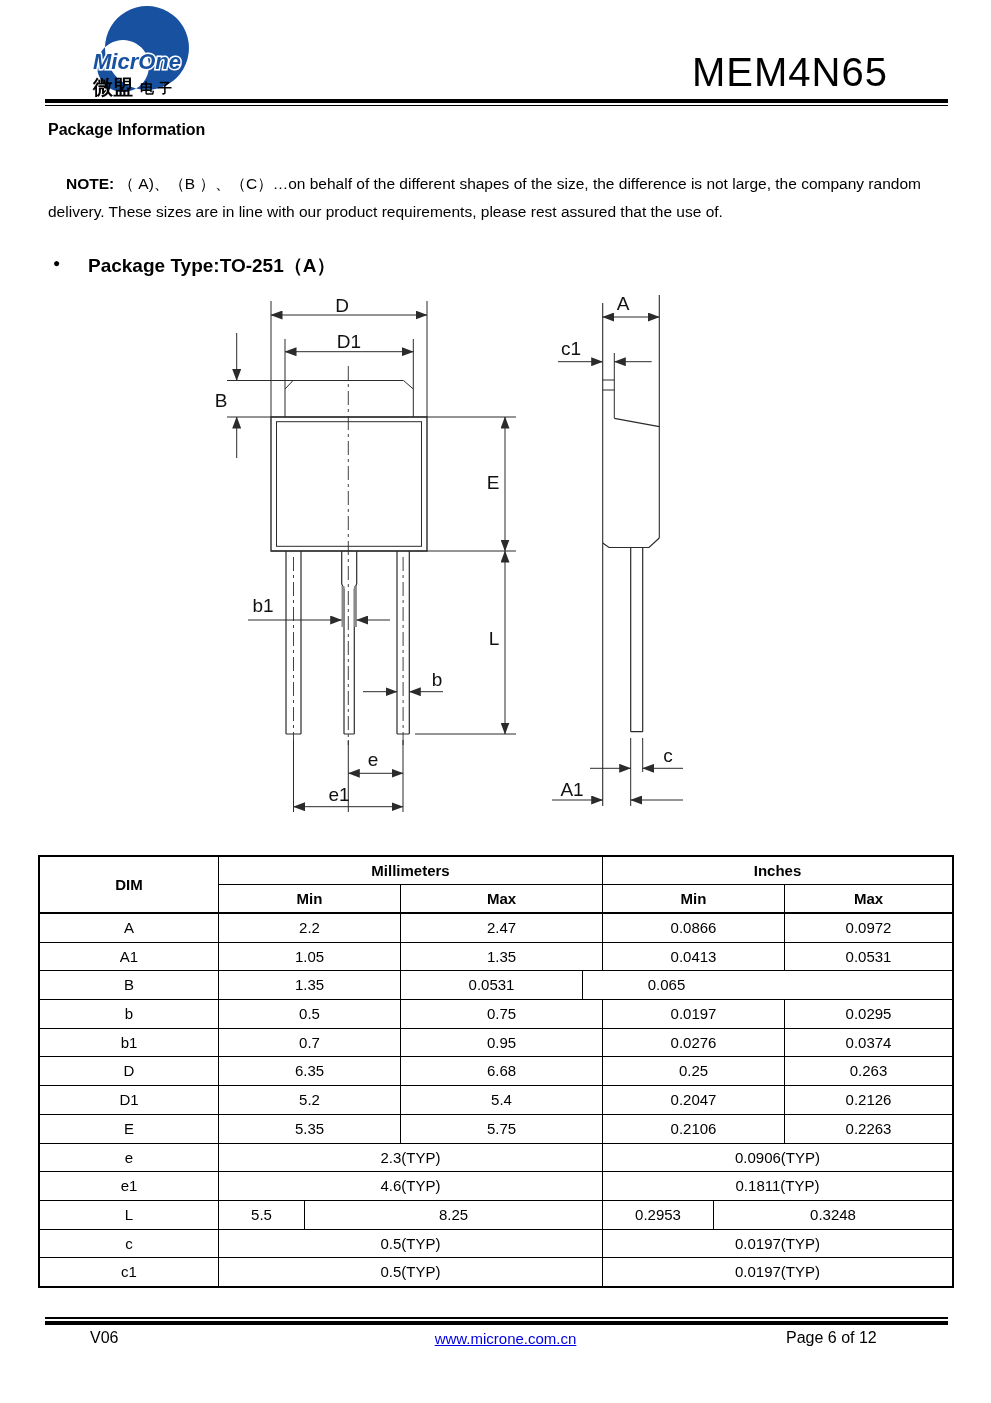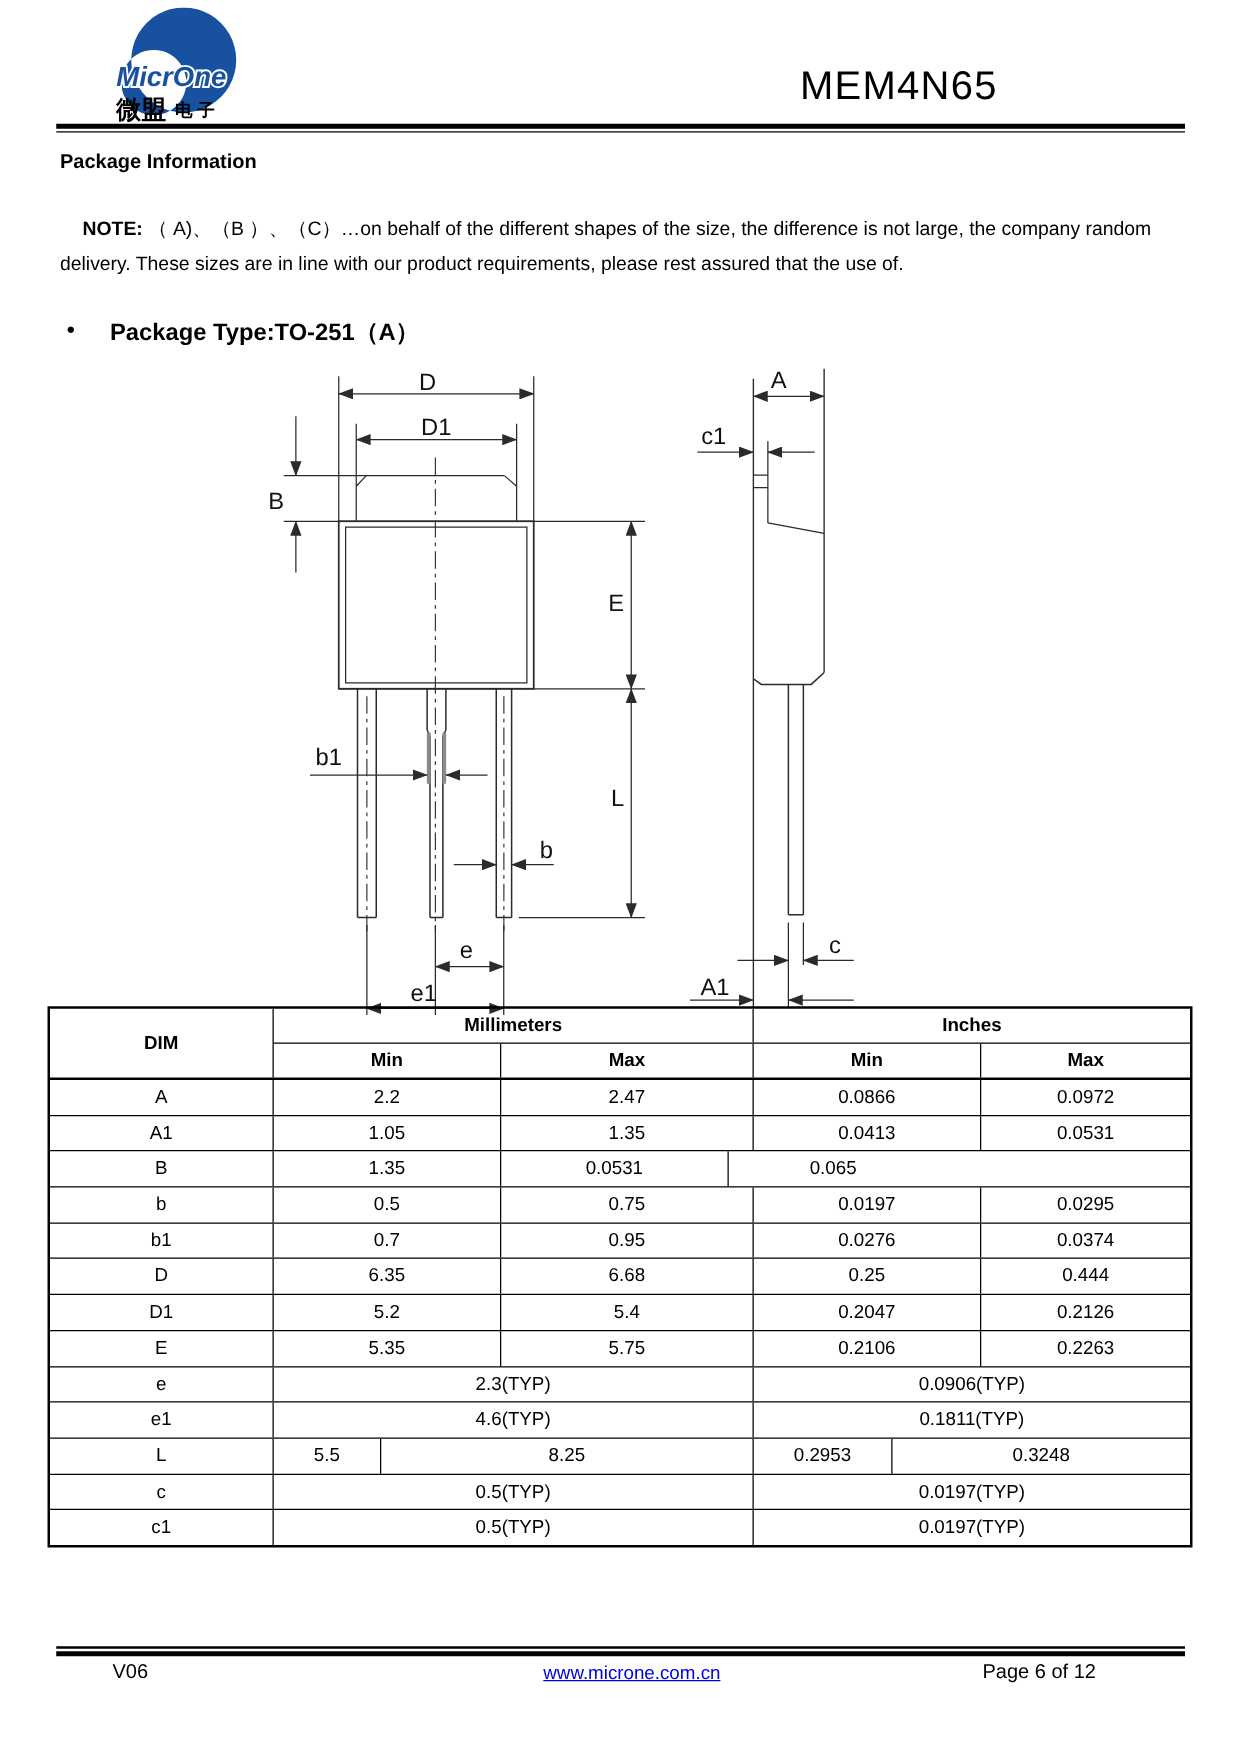--- a/index.html
+++ b/index.html
@@ -2,31 +2,31 @@
 <html><head>
 <meta charset="utf-8">
 <style>
   html,body{margin:0;padding:0;}
   body{
     width:991px;height:1403px;position:relative;background:#ffffff;
     font-family:"Liberation Sans", sans-serif;color:#000;overflow:hidden;
   }
   .abs{position:absolute;}
   
-  .part-title{left:640px;top:50px;width:300px;text-align:left;font-size:32px;letter-spacing:1px;}
+  .part-title{left:640px;top:50px;width:300px;text-align:center;font-size:40px;letter-spacing:1px;}
   .rule-thick-top{left:45px;top:99px;width:903px;height:3.5px;background:#000;}
   .rule-thin-top{left:45px;top:104.5px;width:903px;height:1.5px;background:#000;}
   .section-title{left:48px;top:121px;font-size:16px;font-weight:bold;}
   .note-para{left:48px;top:170px;width:900px;font-size:15.5px;line-height:28px;text-indent:18px;}
   .bullet-dot{left:53px;top:256px;font-size:12px;}
   .bullet-label{left:88px;top:253px;font-size:19px;font-weight:bold;}
   
   .drawing-wrap{left:170px;top:280px;width:540px;height:545px;}
   
-  .dim-table{left:38px;top:805px;width:916px;border:2px solid #000;box-sizing:border-box;font-size:15px;}
+  .dim-table{left:38px;top:855px;width:916px;border:2px solid #000;box-sizing:border-box;font-size:15px;}
   .dim-table .cell{box-sizing:border-box;border-right:1px solid #000;text-align:center;overflow:hidden;white-space:nowrap;}
   .dim-table .cell.last{border-right:none;}
   .thead{display:flex;border-bottom:2px solid #000;font-weight:bold;}
   .dim-head{width:179px;line-height:55px;}
   .head-right{display:flex;flex-direction:column;flex:1;}
   .hrow{display:flex;border-bottom:1px solid #000;}
   .hrow .cell,.hrow2 .cell{line-height:27px;height:27px;}
   .hrow2{display:flex;}
   .trow{display:flex;border-bottom:1px solid #000;}
   .trow:last-child{border-bottom:none;}
@@ -195,21 +195,21 @@
     <div class="cell" style="width:182px">0.7</div>
     <div class="cell" style="width:202px">0.95</div>
     <div class="cell" style="width:182px">0.0276</div>
     <div class="cell last" style="width:167px">0.0374</div>
   </div>
   <div class="trow">
     <div class="cell" style="width:179px">D</div>
     <div class="cell" style="width:182px">6.35</div>
     <div class="cell" style="width:202px">6.68</div>
     <div class="cell" style="width:182px">0.25</div>
-    <div class="cell last" style="width:167px">0.444</div>
+    <div class="cell last" style="width:167px">0.263</div>
   </div>
   <div class="trow">
     <div class="cell" style="width:179px">D1</div>
     <div class="cell" style="width:182px">5.2</div>
     <div class="cell" style="width:202px">5.4</div>
     <div class="cell" style="width:182px">0.2047</div>
     <div class="cell last" style="width:167px">0.2126</div>
   </div>
   <div class="trow">
     <div class="cell" style="width:179px">E</div>

